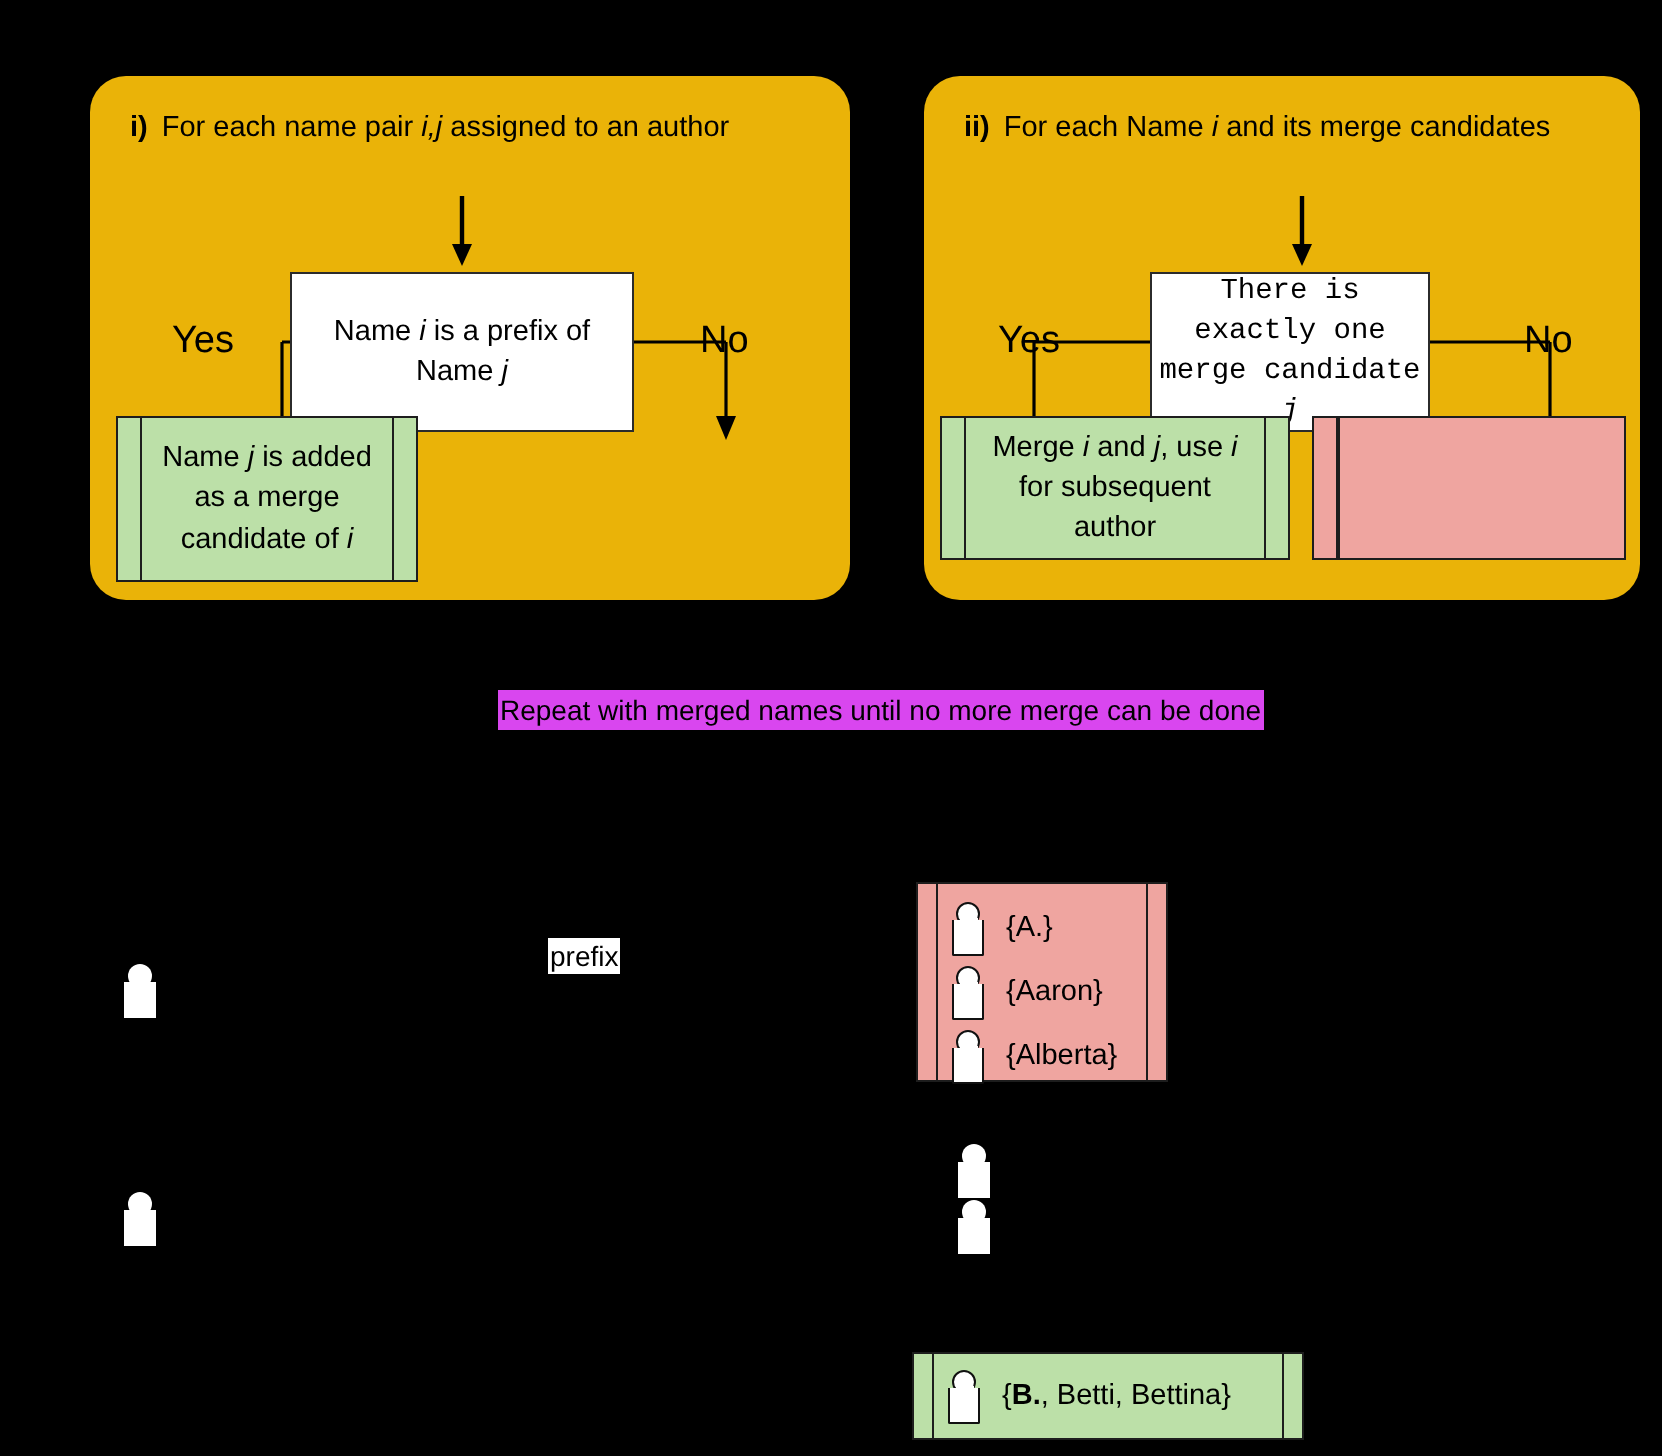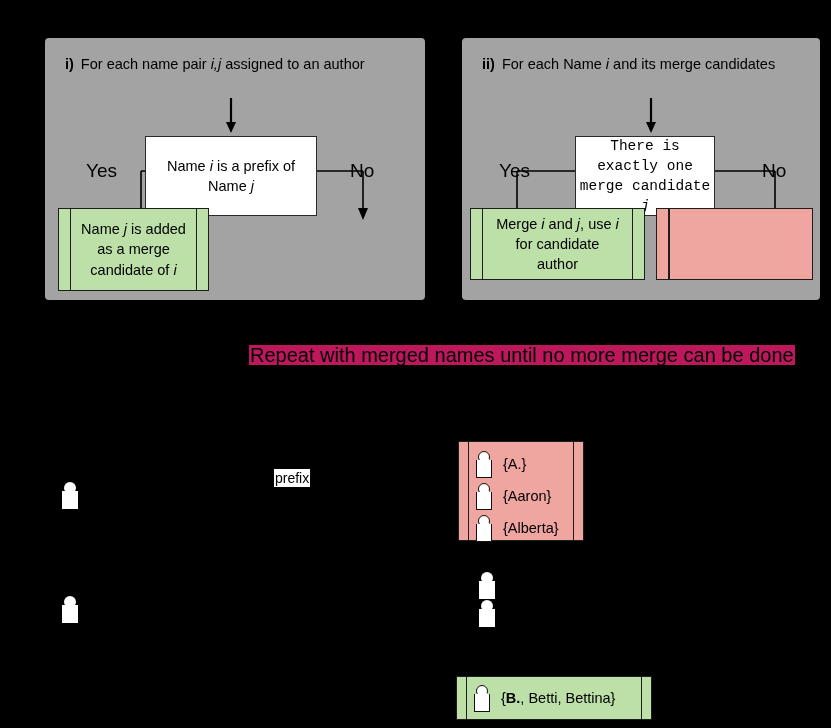--- a/index.html
+++ b/index.html
@@ -16,22 +16,22 @@
     position: relative;
     width: 831px;
     height: 728px;
     background: #000000;
     overflow: hidden;
   }
 
   
   .panel {
     position: absolute;
-    background: #a3a3a3;
-    border-radius: 4px;
+    background: #eab308;
+    border-radius: 18px;
   }
   #panel-i  { left: 45px;  top: 38px; width: 380px; height: 262px; }
   #panel-ii { left: 462px; top: 38px; width: 358px; height: 262px; }
 
   .panel-title {
     position: absolute;
     top: 18px;
     left: 20px;
     font-size: 14.5px;
     color: #000;
@@ -94,23 +94,23 @@
     font-size: 19px;
     color: #000;
     white-space: nowrap;
   }
 
   
   #repeat-caption {
     position: absolute;
     left: 249px;
     top: 345px;
-    background: #be185d;
+    background: #d946ef;
     color: #000000;
-    font-size: 20px;
+    font-size: 14px;
     line-height: 18px;
     padding: 1px 1px;
     white-space: nowrap;
   }
 
   
   .plain-label {
     position: absolute;
     background: #ffffff;
     color: #000000;
@@ -277,21 +277,21 @@
     </div>
 
     <div class="yesno" style="left:37px; top:122px;">Yes</div>
     <div class="yesno" style="left:300px; top:122px;">No</div>
 
     <div class="outcome green" style="left:8px; top:170px; width:175px; height:72px;">
       <div class="stripe"></div>
       <div class="body">
         <div>
           <span>Merge </span><i>i</i><span> and </span><i>j</i><span>, use </span><i>i</i><br>
-          <span>for candidate</span><br>
+          <span>for subsequent</span><br>
           <span>author</span>
         </div>
       </div>
       <div class="stripe right"></div>
     </div>
 
     <div class="outcome red" style="left:194px; top:170px; width:157px; height:72px;">
       <div class="stripe"></div>
       <div class="stripe right"></div>
     </div>

